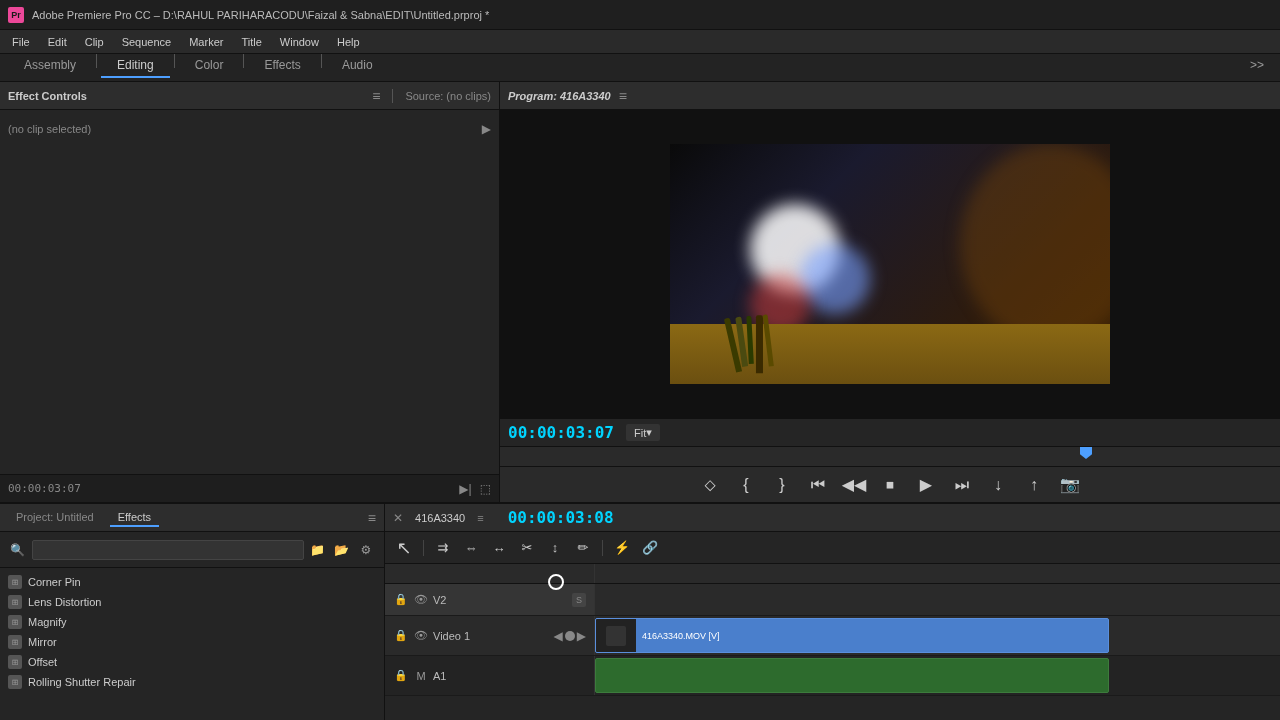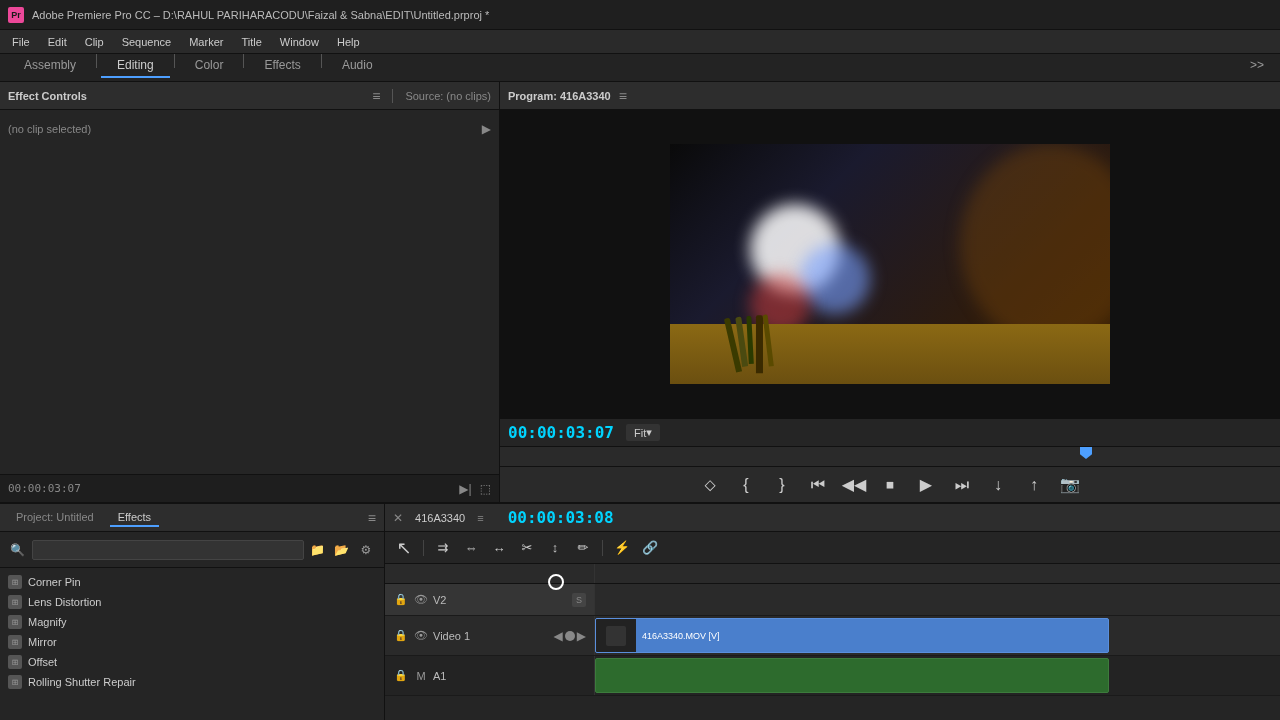--- a/index.html
+++ b/index.html
@@ -199,20 +199,21 @@
       background: #2d2d2d;
       display: flex;
       align-items: center;
       padding: 0 8px;
       border-bottom: 1px solid #111;
     }
     #program-title {
       font-size: 11px;
       color: #ccc;
       font-weight: 600;
+      font-style: italic;
     }
     #program-menu {
       margin-left: 8px;
       color: #888;
       font-size: 14px;
       cursor: pointer;
     }
     #program-video {
       flex: 1;
       display: flex;

